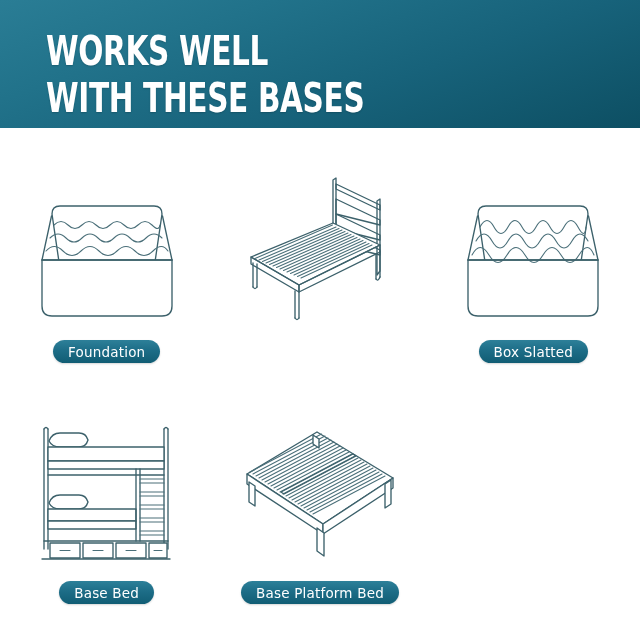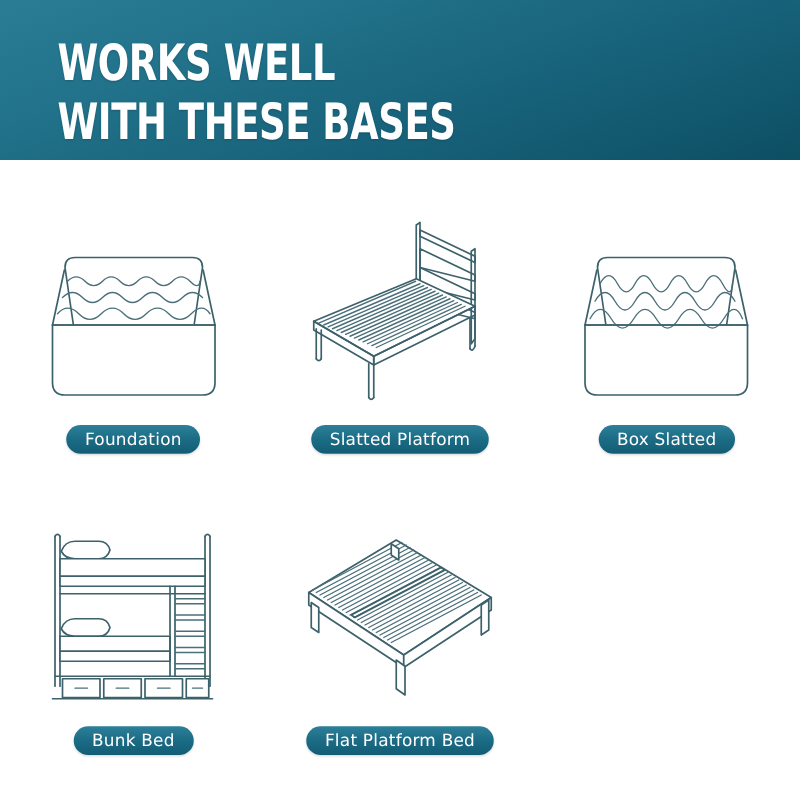--- a/index.html
+++ b/index.html
@@ -148,21 +148,20 @@
         <path class="ln" d="M62 110 L62 117 L143 77 L143 70 Z"></path>
 
         <path class="ln" d="M16 88 L16 112 M20 89 L20 112"></path>
         <path class="ln" d="M16 112 Q18 115 20 112"></path>
         <path class="ln" d="M58 116 L58 143 M62 117 L62 143"></path>
         <path class="ln" d="M58 143 Q60 146 62 143"></path>
         <path class="ln" d="M139 79 L139 104 M143 77 L143 102"></path>
         <path class="ln" d="M139 104 Q141 107 143 102"></path>
       </svg>
     </div>
-    <div class="pill">Slatted Platform</div>
   </div>
 
   <div class="cell">
     <div class="art">
       <svg width="150" height="145" viewBox="0 0 150 145">
         <path class="ln fillw" d="M33 125 L20 36 Q20 28 28 28 L122 28 Q130 28 130 36 L117 125 Z"></path>
         <path class="ln fillw" d="M10 82 L140 82 L140 128 Q140 138 130 138 L20 138 Q10 138 10 128 Z"></path>
         <path class="ln" d="M19.5 38 L10 82 M130.5 38 L140 82"></path>
         <path class="ln-thin" d="M22 49 Q29 36 36 49 T50 49 T64 49 T78 49 T92 49 T106 49 T120 49 T128 49"></path>
         <path class="ln-thin" d="M18 63 Q26 49 34 63 T50 63 T66 63 T82 63 T98 63 T114 63 T130 63"></path>
@@ -212,21 +211,21 @@
         <path class="ln fillw" d="M51 124 L81 124 L81 139 L51 139 Z"></path>
         <path class="ln-thin" d="M61 131.5 L71 131.5"></path>
         <path class="ln fillw" d="M84 124 L114 124 L114 139 L84 139 Z"></path>
         <path class="ln-thin" d="M94 131.5 L104 131.5"></path>
         <path class="ln fillw" d="M117 124 L135 124 L135 139 L117 139 Z"></path>
         <path class="ln-thin" d="M122 131.5 L130 131.5"></path>
 
         <path class="ln" d="M10 140 L138 140"></path>
       </svg>
     </div>
-    <div class="pill">Bunk Bed</div>
+    <div class="pill">Base Bed</div>
   </div>
 
   <div class="cell">
     <div class="art">
       <svg width="170" height="150" viewBox="0 0 170 150">
 
         <path class="ln fillw" d="M12 58 L82 16 L158 62 L88 108 Z"></path>
 
         <path class="ln-thin" d="M18 58 L90 20"></path>
         <path class="ln-thin" d="M24 62 L96 24"></path>
@@ -256,16 +255,16 @@
         <path class="ln fillw" d="M12 58 L12 68 L88 118 L88 108 Z"></path>
 
         <path class="ln fillw" d="M88 108 L88 118 L158 72 L158 62 Z"></path>
 
         <path class="ln fillw" d="M14 66 L20 70 L20 90 L14 86 Z"></path>
         <path class="ln fillw" d="M82 112 L89 117 L89 140 L82 135 Z"></path>
         <path class="ln fillw" d="M150 68 L156 64 L156 88 L150 92 Z"></path>
         <path class="ln fillw" d="M78 19 L84 23 L84 32 L78 28 Z"></path>
       </svg>
     </div>
-    <div class="pill">Flat Platform Bed</div>
+    <div class="pill">Base Platform Bed</div>
   </div>
 
 </div>
 
 </body></html>

